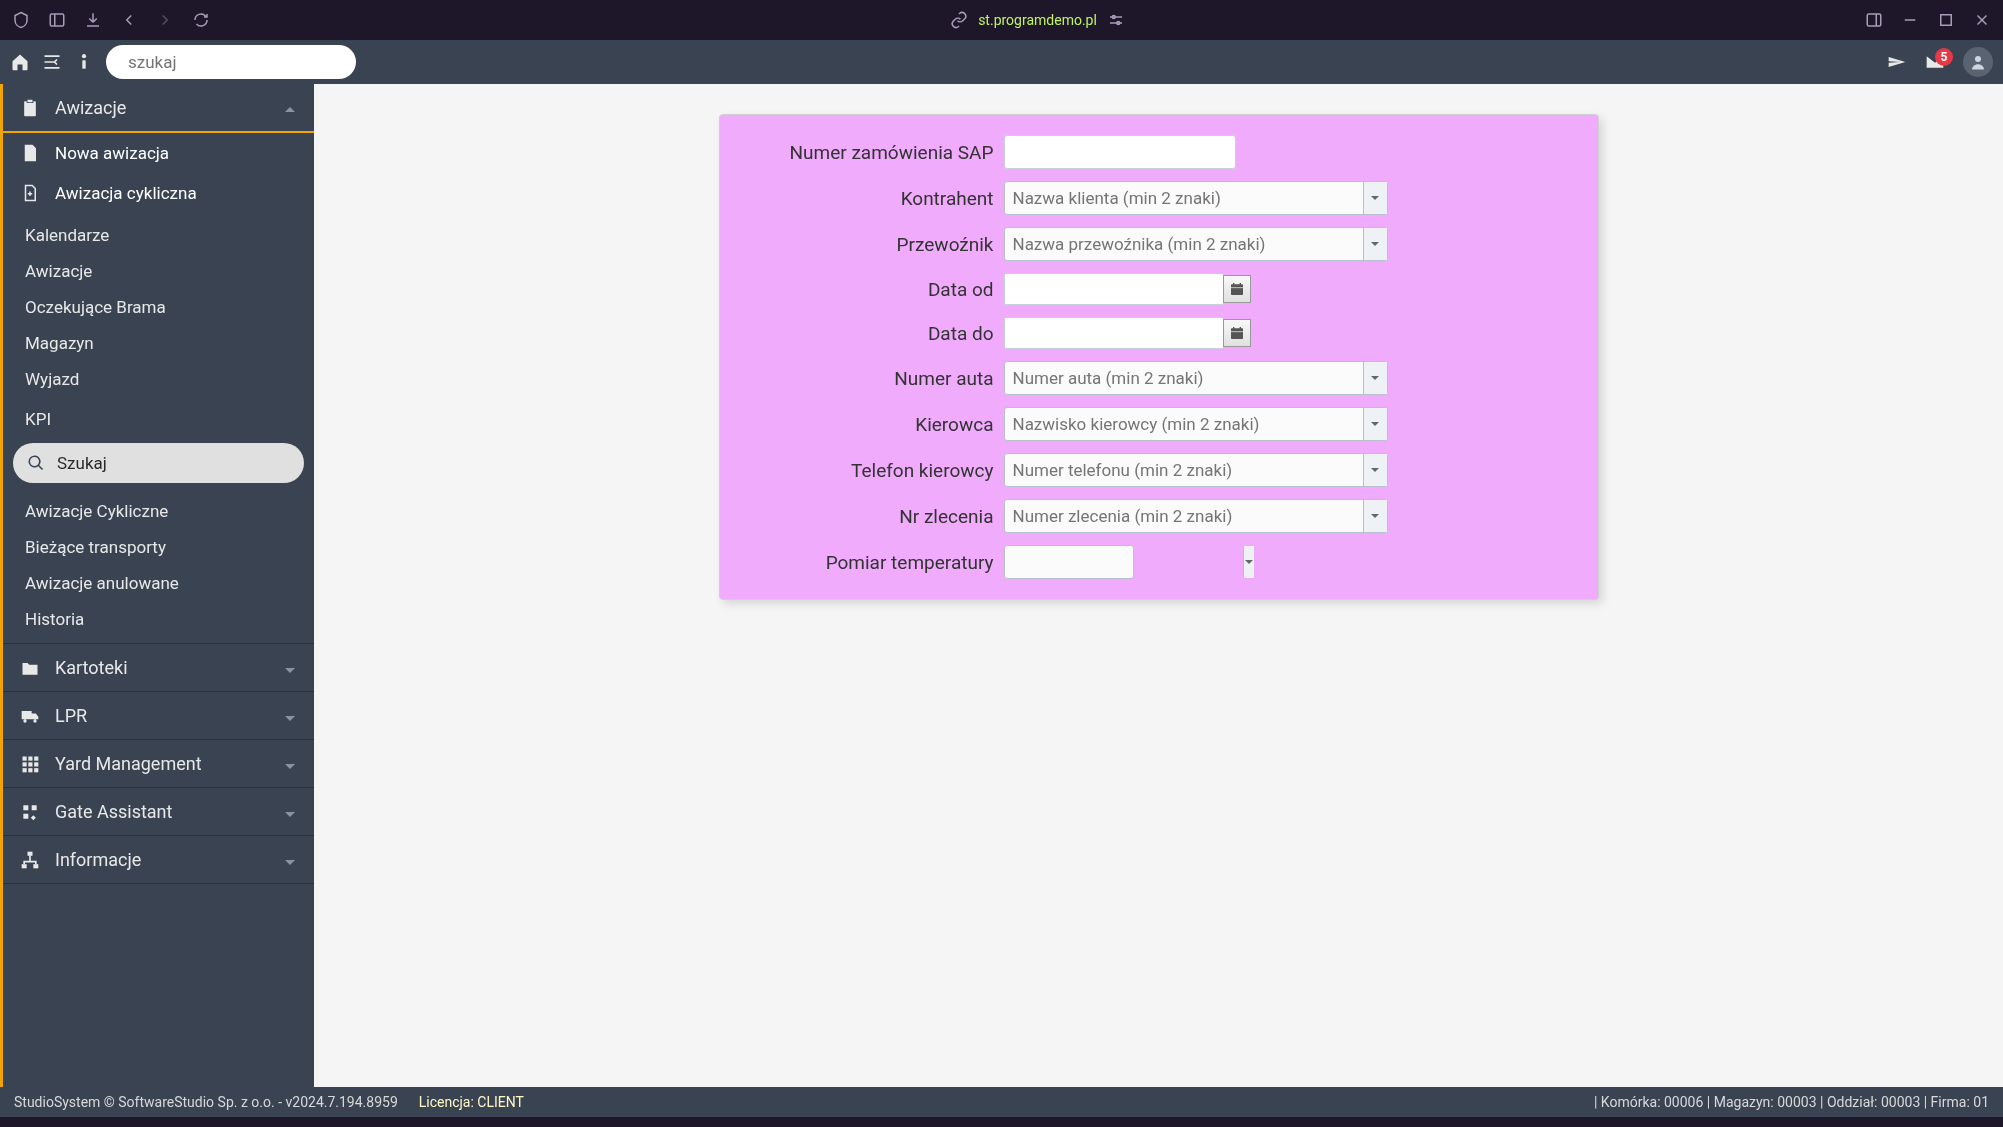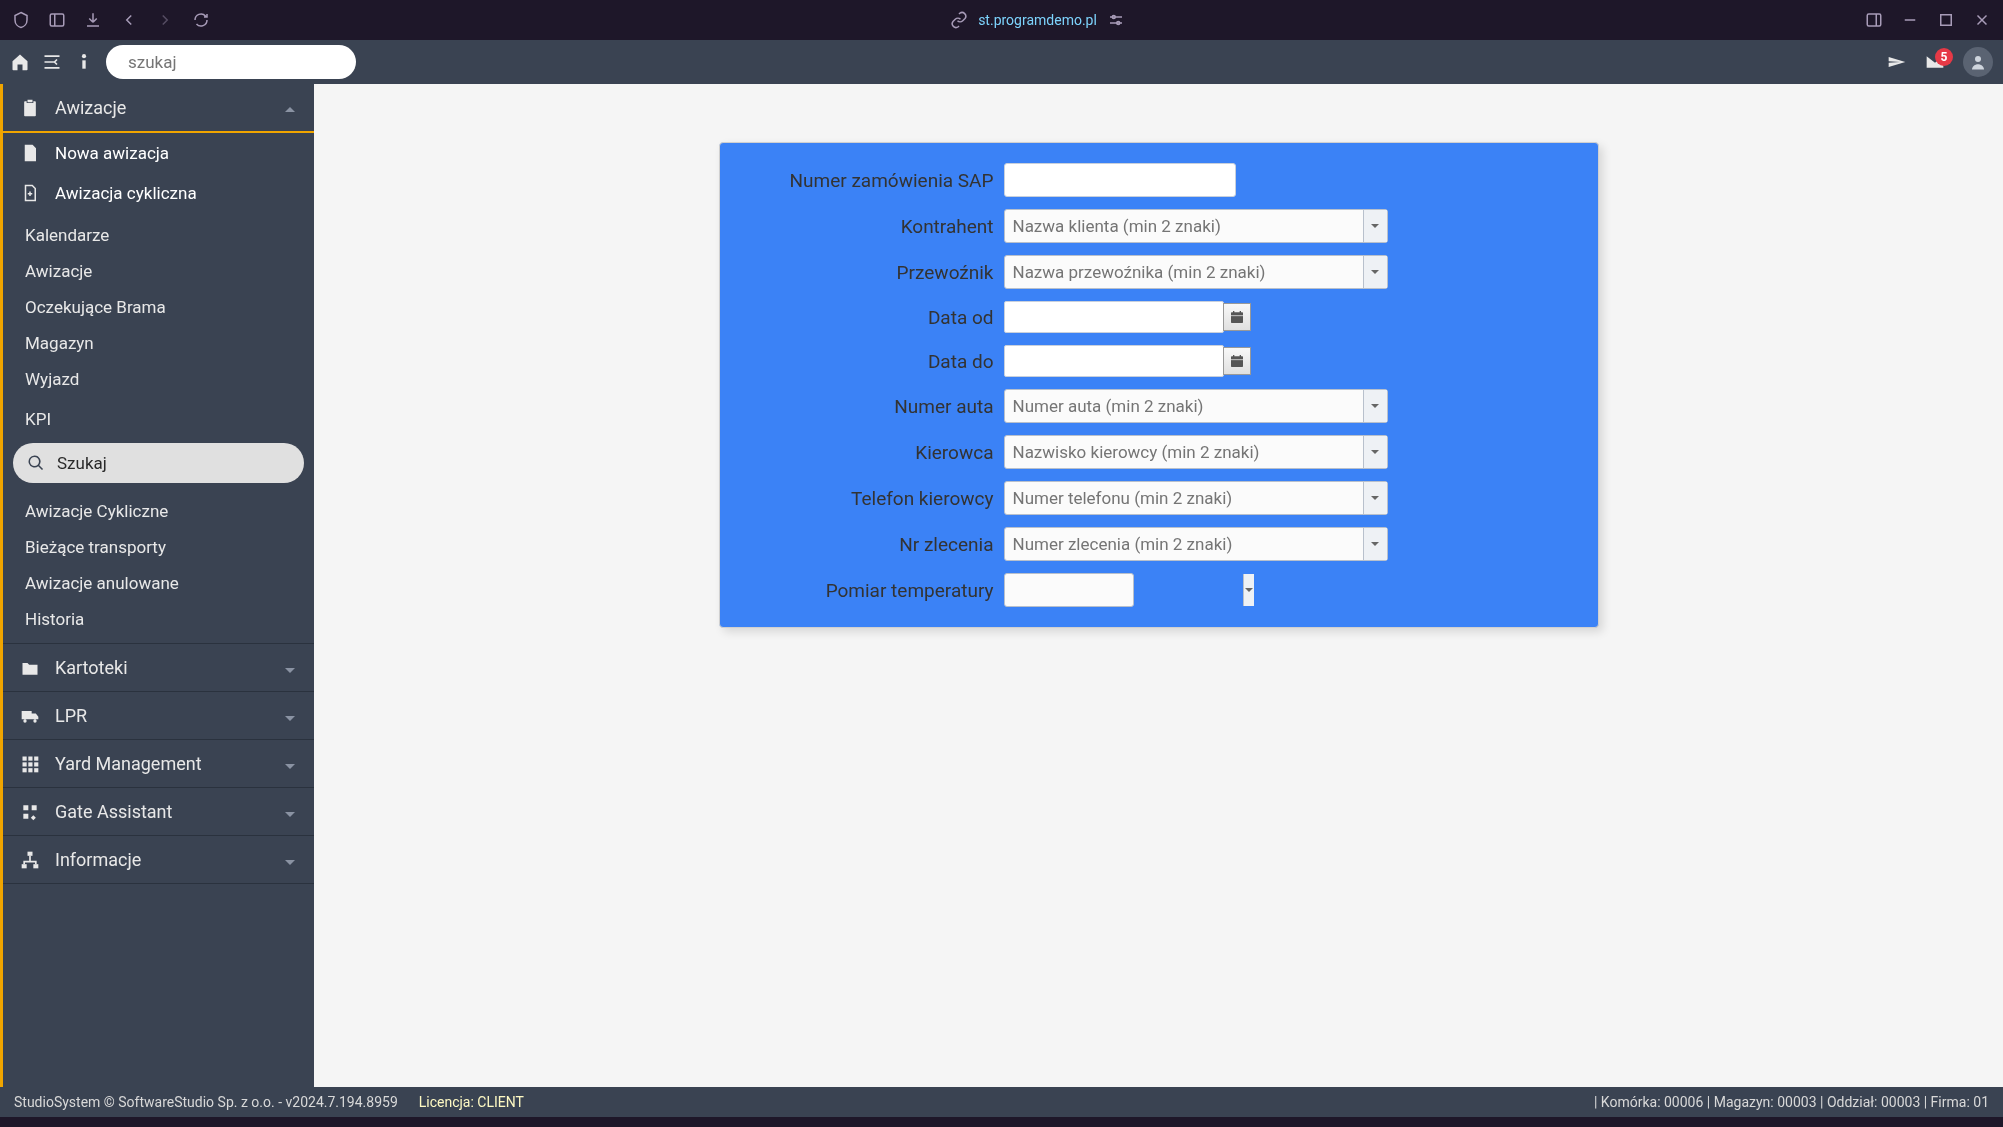--- a/index.html
+++ b/index.html
@@ -4,21 +4,21 @@
   <style>
     * { margin: 0; padding: 0; box-sizing: border-box; font-family: -apple-system, BlinkMacSystemFont, "Segoe UI", Roboto, sans-serif; }
     body { background: #1e1729; width: 2003px; height: 1127px; overflow: hidden; display: flex; flex-direction: column; }
     
     
     .titlebar { height: 40px; background: #1e1729; display: flex; align-items: center; padding: 0 12px; gap: 18px; color: #a89cb8; }
     .titlebar-left { display: flex; align-items: center; gap: 18px; }
     .titlebar-center { flex: 1; display: flex; align-items: center; justify-content: center; gap: 10px; }
     .titlebar-right { display: flex; align-items: center; gap: 18px; }
     .titlebar svg { width: 18px; height: 18px; fill: none; stroke: #a89cb8; stroke-width: 2; }
-    .titlebar .url { color: #7dd3fc; font-size: 14px; }
+    .titlebar .url { color: #bef264; font-size: 14px; }
     .tb-icon { display: flex; align-items: center; cursor: pointer; }
     
     
     .app-header { height: 44px; background: #3a4352; display: flex; align-items: center; padding: 0 10px; gap: 12px; }
     .app-header-left { display: flex; align-items: center; gap: 12px; }
     .app-header-right { margin-left: auto; display: flex; align-items: center; gap: 18px; }
     .hdr-icon { color: #fff; font-size: 20px; cursor: pointer; display: flex; align-items: center; }
     .hdr-icon svg { width: 20px; height: 20px; fill: #e8e8e8; }
     .search-pill { background: #fff; border-radius: 22px; height: 34px; width: 250px; display: flex; align-items: center; padding: 0 14px; gap: 8px; }
     .search-pill svg { width: 18px; height: 18px; fill: #9aa0a6; }
@@ -50,21 +50,21 @@
     .side-sub-group-top { margin-top: 4px; }
     
     .side-active { background: #e0e0e0; border-radius: 22px; margin: 6px 10px; padding: 10px 14px; display: flex; align-items: center; gap: 12px; }
     .side-active svg { width: 18px; height: 18px; fill: #3a4352; }
     .side-active .lbl { color: #2a2a2a; font-size: 17px; }
     
     .side-divider { border-top: 1px solid #2a323e; margin-top: 6px; }
     
     
     .content { flex: 1; background: #f5f5f5; padding: 30px; display: flex; justify-content: center; align-items: flex-start; }
-    .form-card { width: 880px; background: #3b82f6; border: 1px solid #d0d0d0; border-radius: 4px; box-shadow: 4px 4px 10px rgba(0,0,0,0.12); margin-top: 28px; }
+    .form-card { width: 880px; background: #f0abfc; border: 1px solid #d0d0d0; border-radius: 4px; box-shadow: 4px 4px 10px rgba(0,0,0,0.12); }
     .form-body { padding: 20px 24px 8px 24px; }
     .form-row { display: flex; align-items: center; margin-bottom: 12px; }
     .form-row .lbl { width: 260px; text-align: right; padding-right: 10px; font-size: 19px; color: #333; }
     .form-row .ctrl { flex: 1; display: flex; }
     .text-input { width: 232px; height: 34px; border: 1px solid #c8d0dc; border-radius: 3px; padding: 0 8px; font-size: 16px; background: #fff; }
     .combo { width: 384px; height: 34px; border: 1px solid #b8c0cc; border-radius: 3px; display: flex; align-items: center; background: #fbfbfb; }
     .combo-small { width: 130px; }
     .combo input { flex: 1; border: none; outline: none; padding: 0 8px; font-size: 17px; color: #777; background: transparent; }
     .combo .dd { width: 24px; height: 100%; border-left: 1px solid #b8c0cc; background: #eef1f5; display: flex; align-items: center; justify-content: center; cursor: pointer; }
     .combo .dd svg { width: 10px; height: 10px; fill: #666; }

